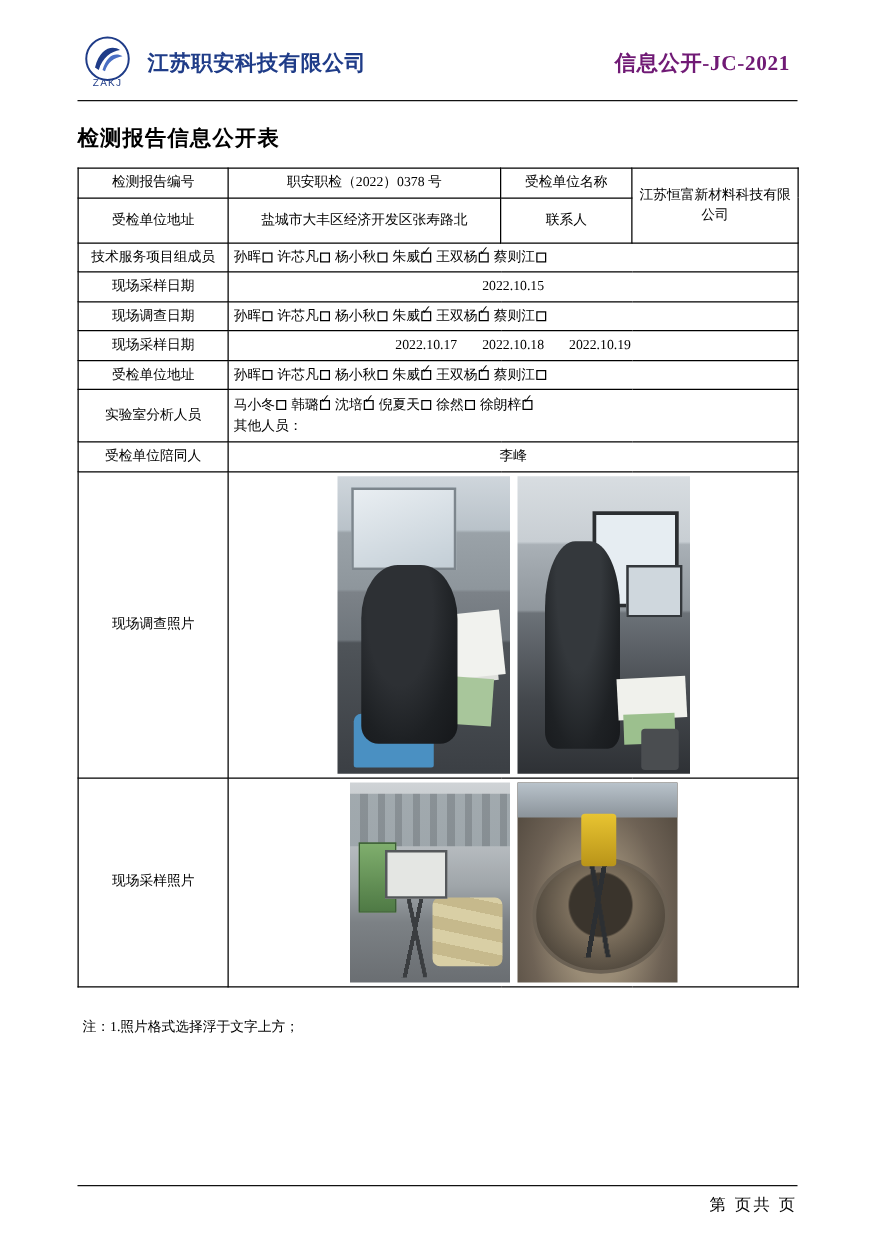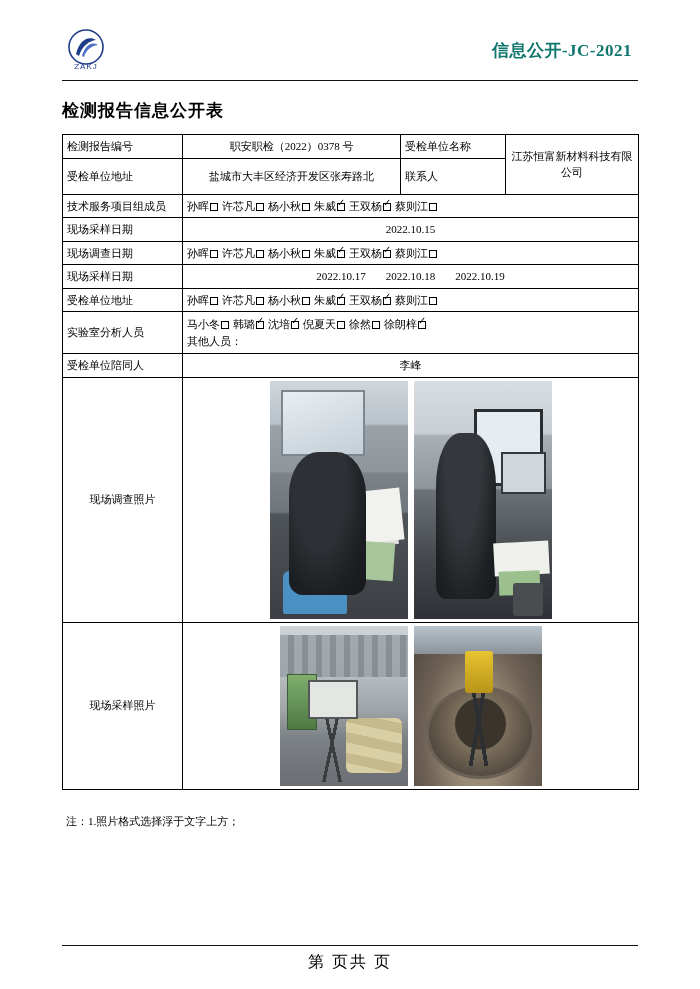--- a/index.html
+++ b/index.html
@@ -50,21 +50,21 @@
     font-family: "Liberation Serif", serif;
     font-size: 17px;
     font-weight: bold;
     color: #1f3c88;
     letter-spacing: 0.5px;
     white-space: nowrap;
   }
   .doc-code {
     font-size: 17px;
     font-weight: bold;
-    color: #0f766e;
+    color: #701a75;
     letter-spacing: 0.5px;
     white-space: nowrap;
     padding-right: 6px;
   }
 
   
   .doc-title {
     text-align: left;
     font-size: 17px;
     font-weight: bold;
@@ -79,21 +79,21 @@
     table-layout: fixed;
   }
   table.main td {
     border: 1px solid #000;
     font-size: 11px;
     padding: 3px 4px;
     vertical-align: middle;
     line-height: 1.5;
   }
   .lbl {
-    text-align: left;
+    text-align: center;
     white-space: nowrap;
   }
   .val {
     text-align: center;
   }
   .val-left {
     text-align: left;
     padding-left: 10px;
     margin-left: 32px;
   }
@@ -322,40 +322,41 @@
   .footer {
     position: absolute;
     left: 62px; right: 62px;
     bottom: 38px;
   }
   .footer-line {
     border-top: 1.2px solid #111;
     margin-bottom: 6px;
   }
   .footer-text {
-    text-align: center;
-    font-size: 16px;
+    text-align: right;
+    font-size: 13px;
     letter-spacing: 2px;
   }
 </style>
 </head>
 <body>
 
 <div class="page">
 
   <div class="header">
     <div class="header-left">
       <div class="logo">
         <svg width="48" height="44" viewBox="0 0 48 44" xmlns="http://www.w3.org/2000/svg">
           <ellipse cx="24" cy="19" rx="17" ry="17" fill="none" stroke="#1f3c88" stroke-width="1.6"></ellipse>
           <path d="M14 26 C18 10, 28 8, 34 12 C27 13, 20 18, 17 28 Z" fill="#1f3c88"></path>
           <path d="M20 28 C24 15, 31 14, 36 17 C29 18, 24 22, 22 29 Z" fill="#4a6fc4"></path>
           <text x="24" y="41" font-size="8" font-family="Liberation Sans, sans-serif" fill="#1f3c88" text-anchor="middle" letter-spacing="1">ZAKJ</text>
         </svg>
       </div>
+      <div class="company-name">江苏职安科技有限公司</div>
     </div>
     <div class="doc-code">信息公开-JC-2021</div>
   </div>
 
   <div class="doc-title">检测报告信息公开表</div>
 
   <table class="main">
     <colgroup>
       <col style="width:120px">
       <col style="width:218px">

